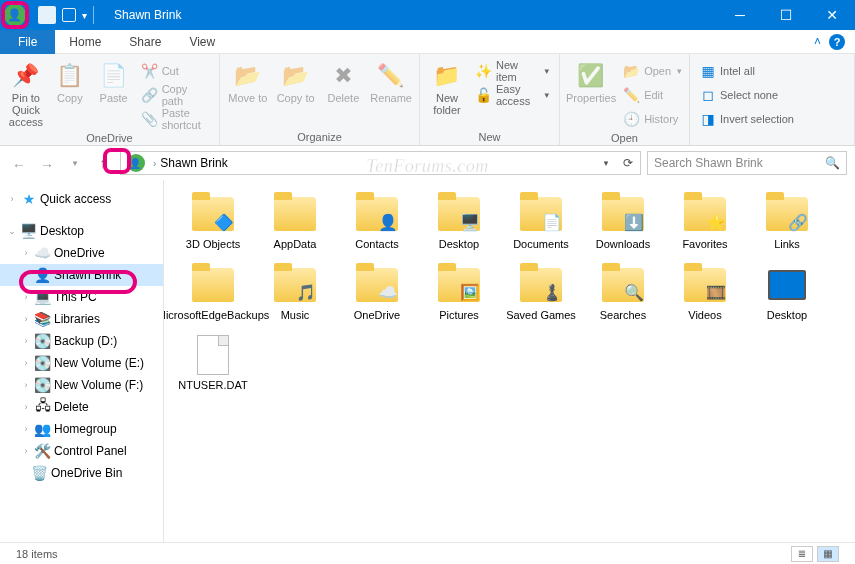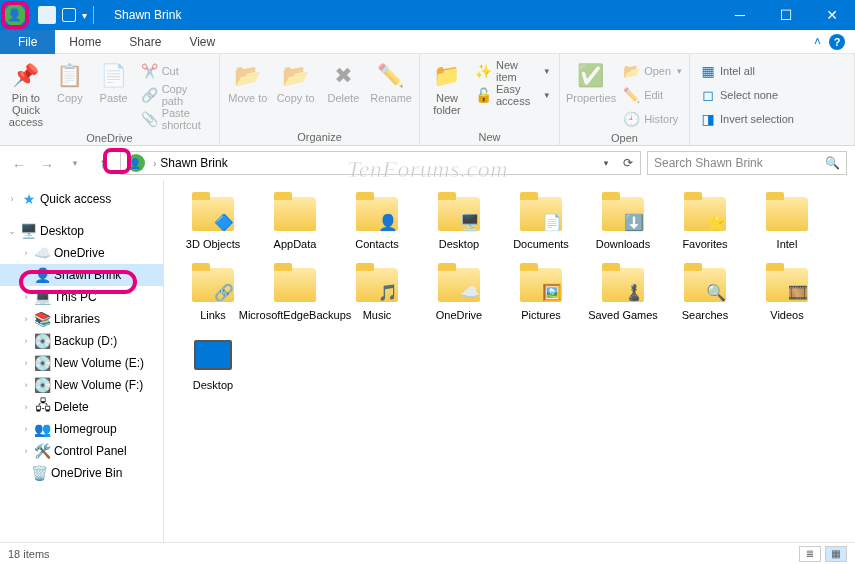--- a/index.html
+++ b/index.html
@@ -61,26 +61,26 @@
 
 .content { flex: 1; padding: 12px 8px; overflow: hidden; }
 .grid { display: flex; flex-wrap: wrap; gap: 0; align-content: flex-start; }
 .item { width: 82px; display: flex; flex-direction: column; align-items: center; text-align: center; font-size: 11px; color: #000; margin-bottom: 12px; gap: 2px; line-height: 1.15; }
 .item-icon { width: 48px; height: 44px; display: flex; align-items: center; justify-content: center; font-size: 32px; position: relative; }
 .folder-visual { width: 42px; height: 34px; background: linear-gradient(#ffe9a6,#f5c94b); border-radius: 2px 4px 2px 2px; position: relative; }
 .folder-visual::before { content: ""; position: absolute; top: -5px; left: 0; width: 18px; height: 8px; background: #f5c94b; border-radius: 2px 2px 0 0; }
 .folder-overlay { position: absolute; right: 2px; bottom: 2px; width: 22px; height: 22px; display: flex; align-items: center; justify-content: center; font-size: 16px; }
 
 
-.statusbar { height: 22px; border-top: 1px solid #e5e5e5; display: flex; align-items: center; padding: 0 8px; font-size: 11px; color: #555; }
+.statusbar { height: 22px; border-top: 1px solid #e5e5e5; display: flex; align-items: center; padding: 0 16px; font-size: 11px; color: #555; }
 .status-right { margin-left: auto; display: flex; gap: 4px; }
 .view-btn { width: 22px; height: 16px; border: 1px solid #ccc; display: flex; align-items: center; justify-content: center; font-size: 10px; }
 
 
-.watermark { position: absolute; top: 156px; left: 50%; transform: translateX(-50%); font-size: 24px; color: rgba(150,150,150,.55); -webkit-text-stroke: 1px rgba(255,255,255,.7); font-family: Georgia, serif; letter-spacing: .5px; z-index: 40; pointer-events: none; font-style: italic; }
+.watermark { position: absolute; top: 156px; left: 50%; transform: translateX(-50%); font-size: 18px; color: rgba(150,150,150,.55); -webkit-text-stroke: 1px rgba(255,255,255,.7); font-family: Georgia, serif; letter-spacing: .5px; z-index: 40; pointer-events: none; font-style: italic; }
 </style>
 </head>
 <body>
 
 <div class="titlebar">
   <div class="title-icon">👤</div>
   <div class="title-qat">
     <div class="qat-btn"></div>
     <div class="qat-btn" style="background:transparent;border:1px solid #fff;width:14px;height:14px"></div>
     <div class="title-caret">▾</div>
@@ -362,26 +362,20 @@
         <div class="item">
           <div class="item-icon">
             <div class="folder-visual"></div>
             <div class="folder-overlay">⭐</div>
           </div>
           <span>Favorites</span>
         </div>
         <div class="item">
           <div class="item-icon">
             <div class="folder-visual"></div>
-          </div>
-          <span>Intel</span>
-        </div>
-        <div class="item">
-          <div class="item-icon">
-            <div class="folder-visual"></div>
             <div class="folder-overlay">🔗</div>
           </div>
           <span>Links</span>
         </div>
         <div class="item">
           <div class="item-icon">
             <div class="folder-visual"></div>
           </div>
           <span>MicrosoftEdgeBackups</span>
         </div>
@@ -425,20 +419,28 @@
             <div class="folder-visual"></div>
             <div class="folder-overlay">🎞️</div>
           </div>
           <span>Videos</span>
         </div>
         <div class="item">
           <div class="item-icon">
             <div style="width:38px;height:30px;background:#0078d7;border:2px solid #555;border-radius:2px"></div>
           </div>
           <span>Desktop</span>
+        </div>
+        <div class="item">
+          <div class="item-icon">
+            <div style="width:32px;height:40px;border:1px solid #bbb;background:#fff;position:relative">
+              <div style="position:absolute;top:0;right:0;width:10px;height:10px;background:#eee;border-left:1px solid #bbb;border-bottom:1px solid #bbb"></div>
+            </div>
+          </div>
+          <span>NTUSER.DAT</span>
         </div>
       </div>
   </div>
 </div>
 
 <div class="statusbar">
   <span>18 items</span>
   <div class="status-right">
     <div class="view-btn">≣</div>
     <div class="view-btn" style="background:#cde8ff">▦</div>

